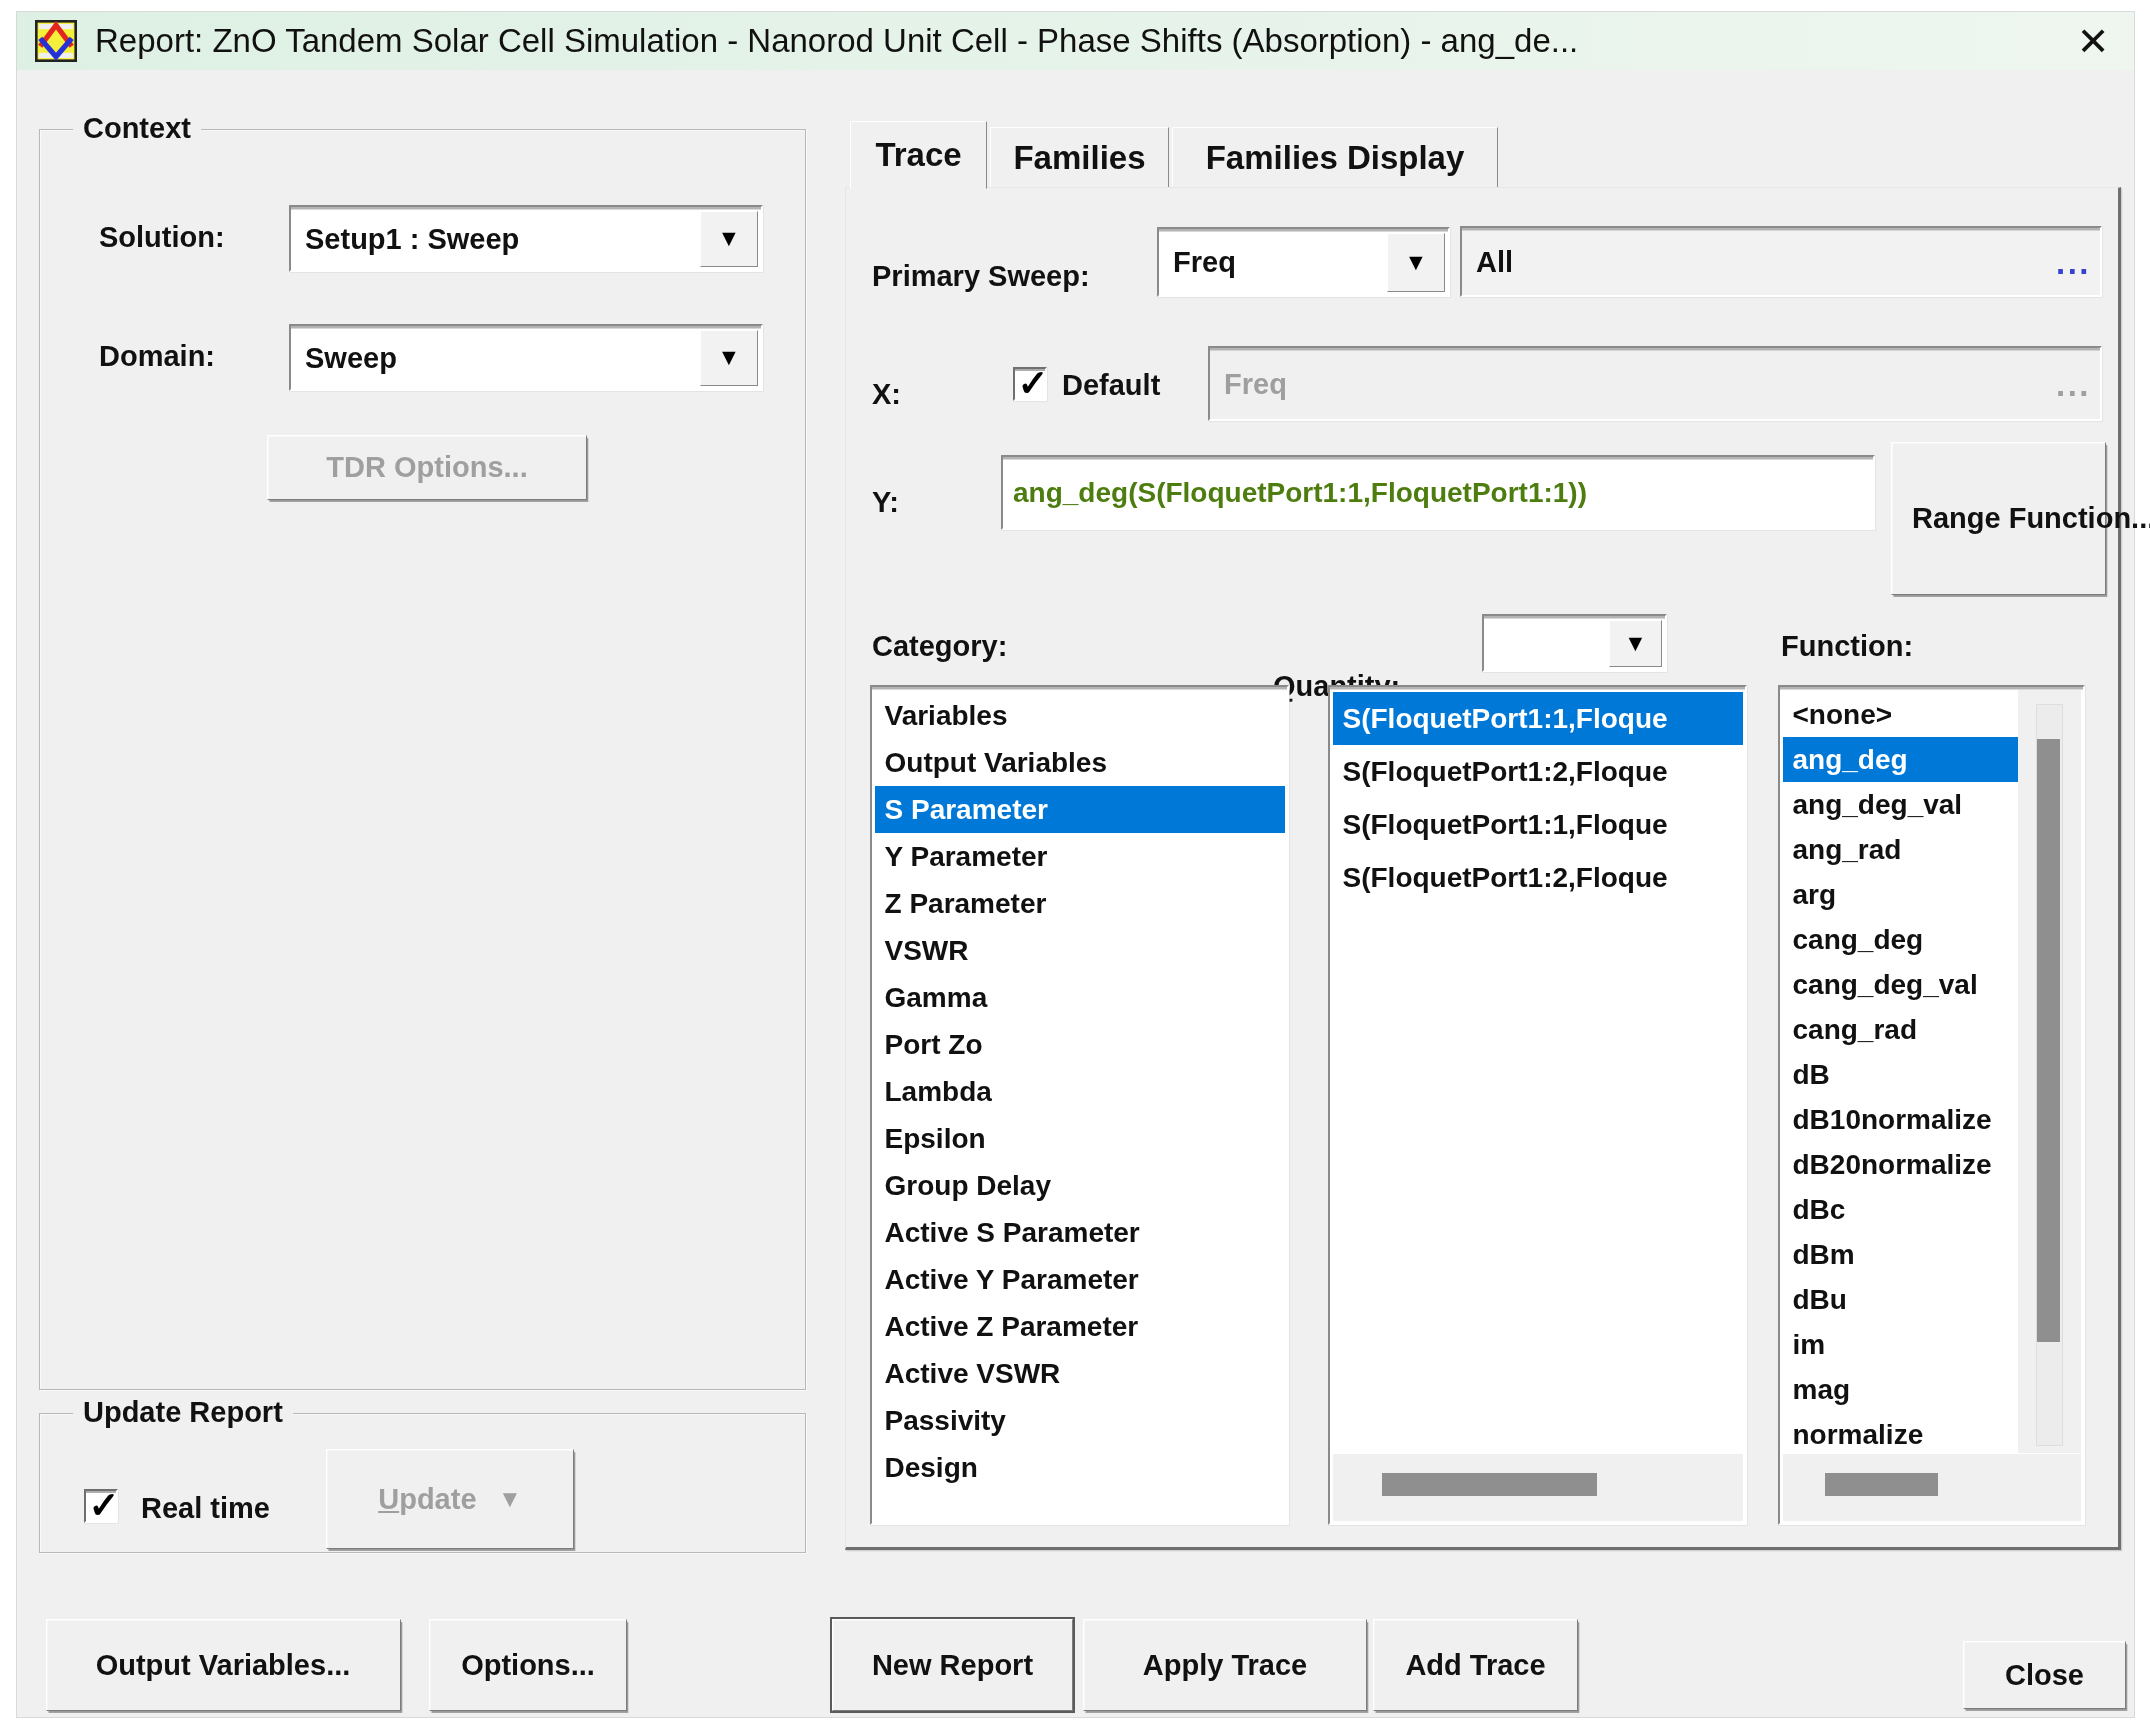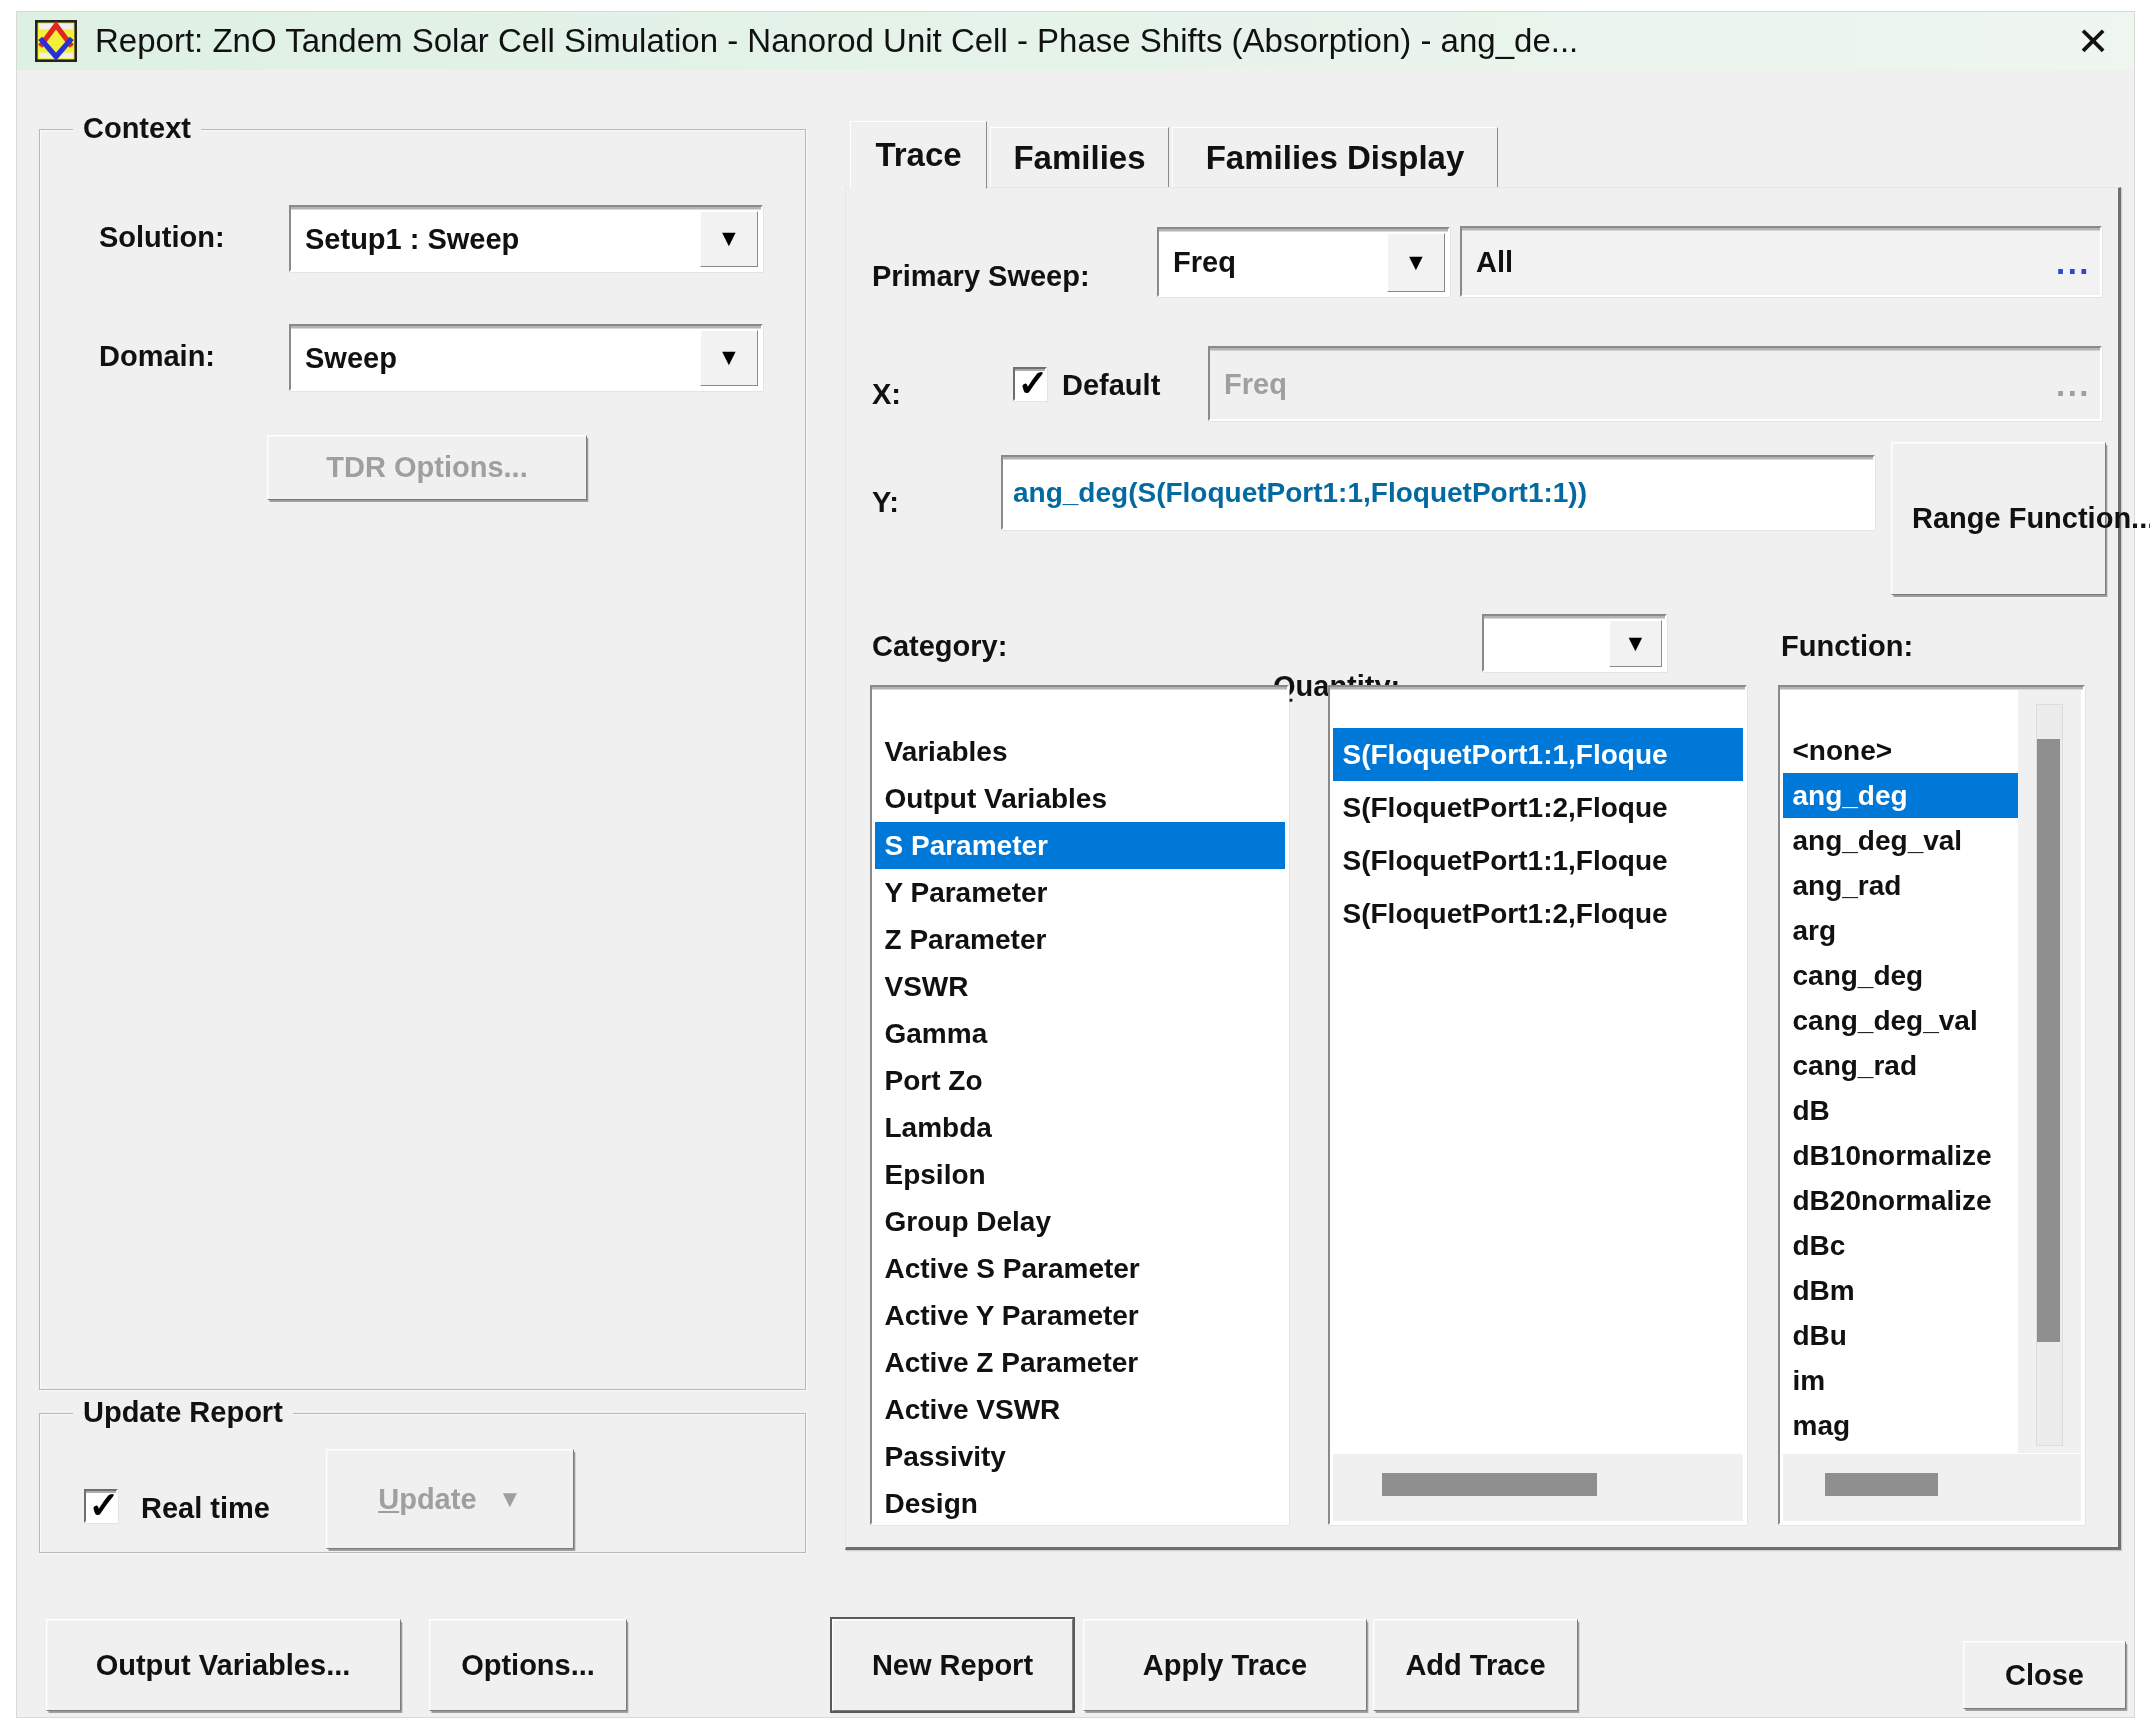--- a/index.html
+++ b/index.html
@@ -53,21 +53,21 @@
   .tab.inactive{border-bottom:none;}
   .tab.active{z-index:3;}
   .tabpanel{position:absolute;box-sizing:border-box;background:#f0f0f0;
             border-top:1.9px solid #e6e6e6;border-left:1.9px solid #e6e6e6;
             border-right:3.8px solid #6f6f6f;border-bottom:3.8px solid #6f6f6f;
             box-shadow:1.3px 1.3px 0 #cfcfcf;}
   
   .listbox{position:absolute;box-sizing:border-box;background:#ffffff;
            border:2.5px solid;border-color:#8a8a8a #ffffff #ffffff #8a8a8a;
            box-shadow:inset 0 2.5px 0 #b4b4b4,0.6px 0.6px 0 #dcdcdc;overflow:hidden;}
-  .list-content{position:absolute;left:2.5px;top:5px;right:2.5px;bottom:2.5px;overflow:hidden;margin-top:36px;}
+  .list-content{position:absolute;left:2.5px;top:5px;right:2.5px;bottom:2.5px;overflow:hidden;}
   .list-item{font-size:28px;font-weight:700;padding-left:10px;white-space:nowrap;overflow:hidden;}
   .rh74 .list-item{height:47px;line-height:47px;}
   .rh84 .list-item{height:53px;line-height:53px;}
   .rh71 .list-item{height:45px;line-height:45px;}
   .list-item.selected{background:#0078d7;color:#ffffff;}
   .gutter-bottom{position:absolute;left:2.5px;right:2.5px;bottom:2.5px;height:67px;background:#f0f0f0;}
   .gutter-right{position:absolute;top:2.5px;bottom:70px;right:2.5px;width:63px;background:#f0f0f0;}
   .hthumb{position:absolute;height:23px;background:#8f8f8f;top:19px;}
   .vtrack{position:absolute;left:18px;top:14px;width:25px;height:740px;background:#ececec;border:0.6px solid #dddddd;}
   .vthumb{position:absolute;left:19.6px;top:49px;width:23px;height:603px;background:#8f8f8f;}
@@ -143,21 +143,21 @@
     <div class="check">✓</div>
   </div>
   <div class="lbl" style="left:1045px;top:357px;">Default</div>
   <div class="sunken" style="left:1191px;top:334px;width:894px;height:75px;background:#f0f0f0;">
     <div class="field-text dis">Freq</div>
     <div class="ellipsis-btn dis">...</div>
   </div>
 
   <div class="lbl" style="left:855px;top:474px;">Y:</div>
   <div class="sunken" style="left:984px;top:443px;width:874px;height:75px;">
-    <div class="field-text" style="left:10px;font-size:28px;color:#0369a1;">ang_deg(S(FloquetPort1:1,FloquetPort1:1))</div>
+    <div class="field-text" style="left:10px;font-size:28px;color:#4d7c0f;">ang_deg(S(FloquetPort1:1,FloquetPort1:1))</div>
   </div>
   <div class="btn3d" style="left:1874px;top:430px;width:215px;height:153px;justify-content:flex-start;padding-left:20px;text-align:left;line-height:1.5;">Range Function...</div>
 
   <div class="lbl" style="left:855px;top:618px;">Category:</div>
   <div class="lbl" style="left:1256px;top:618px;margin-top:40px;">Quantity:</div>
   <div class="sunken" style="left:1465px;top:602px;width:185px;height:58px;">
     <div class="field-text"></div>
     <div class="combo-btn" style="width:53px;">▼</div>
   </div>
   <div class="lbl" style="left:1764px;top:618px;">Function:</div>

